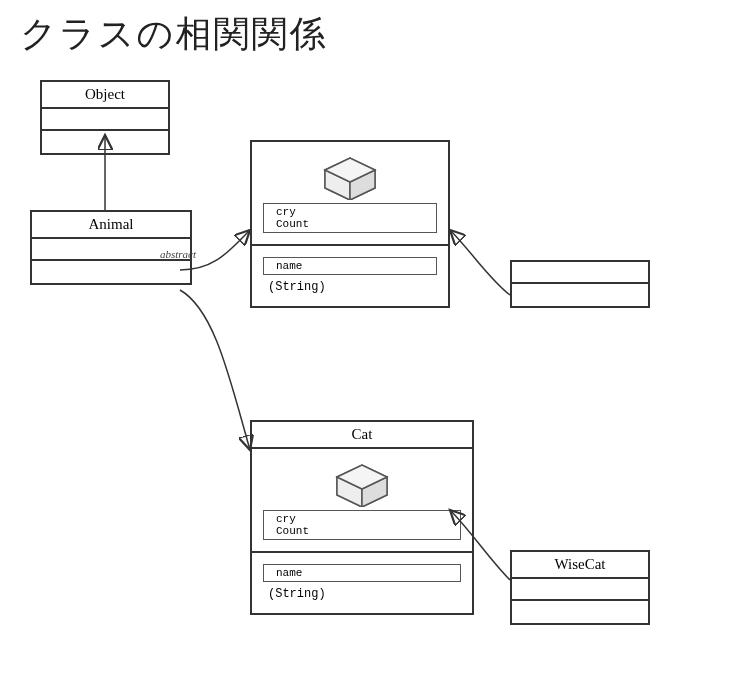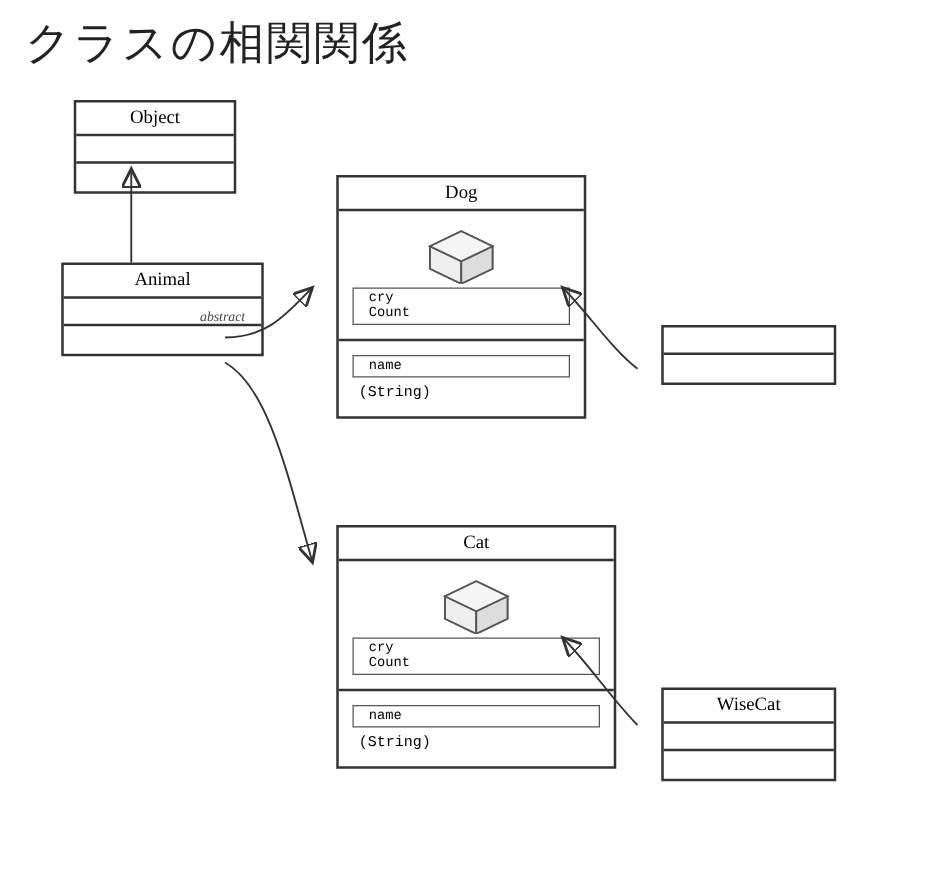--- a/index.html
+++ b/index.html
@@ -23,21 +23,20 @@
       letter-spacing: 2px;
     }
 
     
     .uml-box {
       position: absolute;
       border: 2px solid #333;
       background: #fff;
       display: flex;
       flex-direction: column;
-      margin-left: 19px;
     }
 
     .uml-box .box-header {
       border-bottom: 2px solid #333;
       text-align: center;
       padding: 4px 6px;
       font-size: 15px;
       font-family: 'Times New Roman', serif;
     }
 
@@ -99,21 +98,20 @@
 
 <div class="uml-box" id="box-animal">
   <div class="box-header">Animal</div>
   <div class="box-section" style="min-height:22px;"></div>
   <div class="box-section" style="min-height:22px;"></div>
 </div>
 
 <div class="abstract-label" style="left:160px; top:248px;">abstract</div>
 
 <div class="uml-box" id="box-dog">
-  <div class="box-header">Dog</div>
   <div class="box-section" style="min-height:90px; padding:8px;">
 
     <svg width="70" height="50" viewBox="0 0 70 50" style="display:block; margin:0 auto;">
 
       <polygon points="10,20 35,8 60,20 60,38 35,50 10,38" fill="#fff" stroke="#555" stroke-width="1.5"></polygon>
       <polygon points="10,20 35,32 35,50 10,38" fill="#eee" stroke="#555" stroke-width="1.5"></polygon>
       <polygon points="60,20 35,32 35,50 60,38" fill="#ddd" stroke="#555" stroke-width="1.5"></polygon>
       <polygon points="10,20 35,8 60,20 35,32" fill="#f5f5f5" stroke="#555" stroke-width="1.5"></polygon>
     </svg>
     <div class="field-box">cry<br>Count</div>

